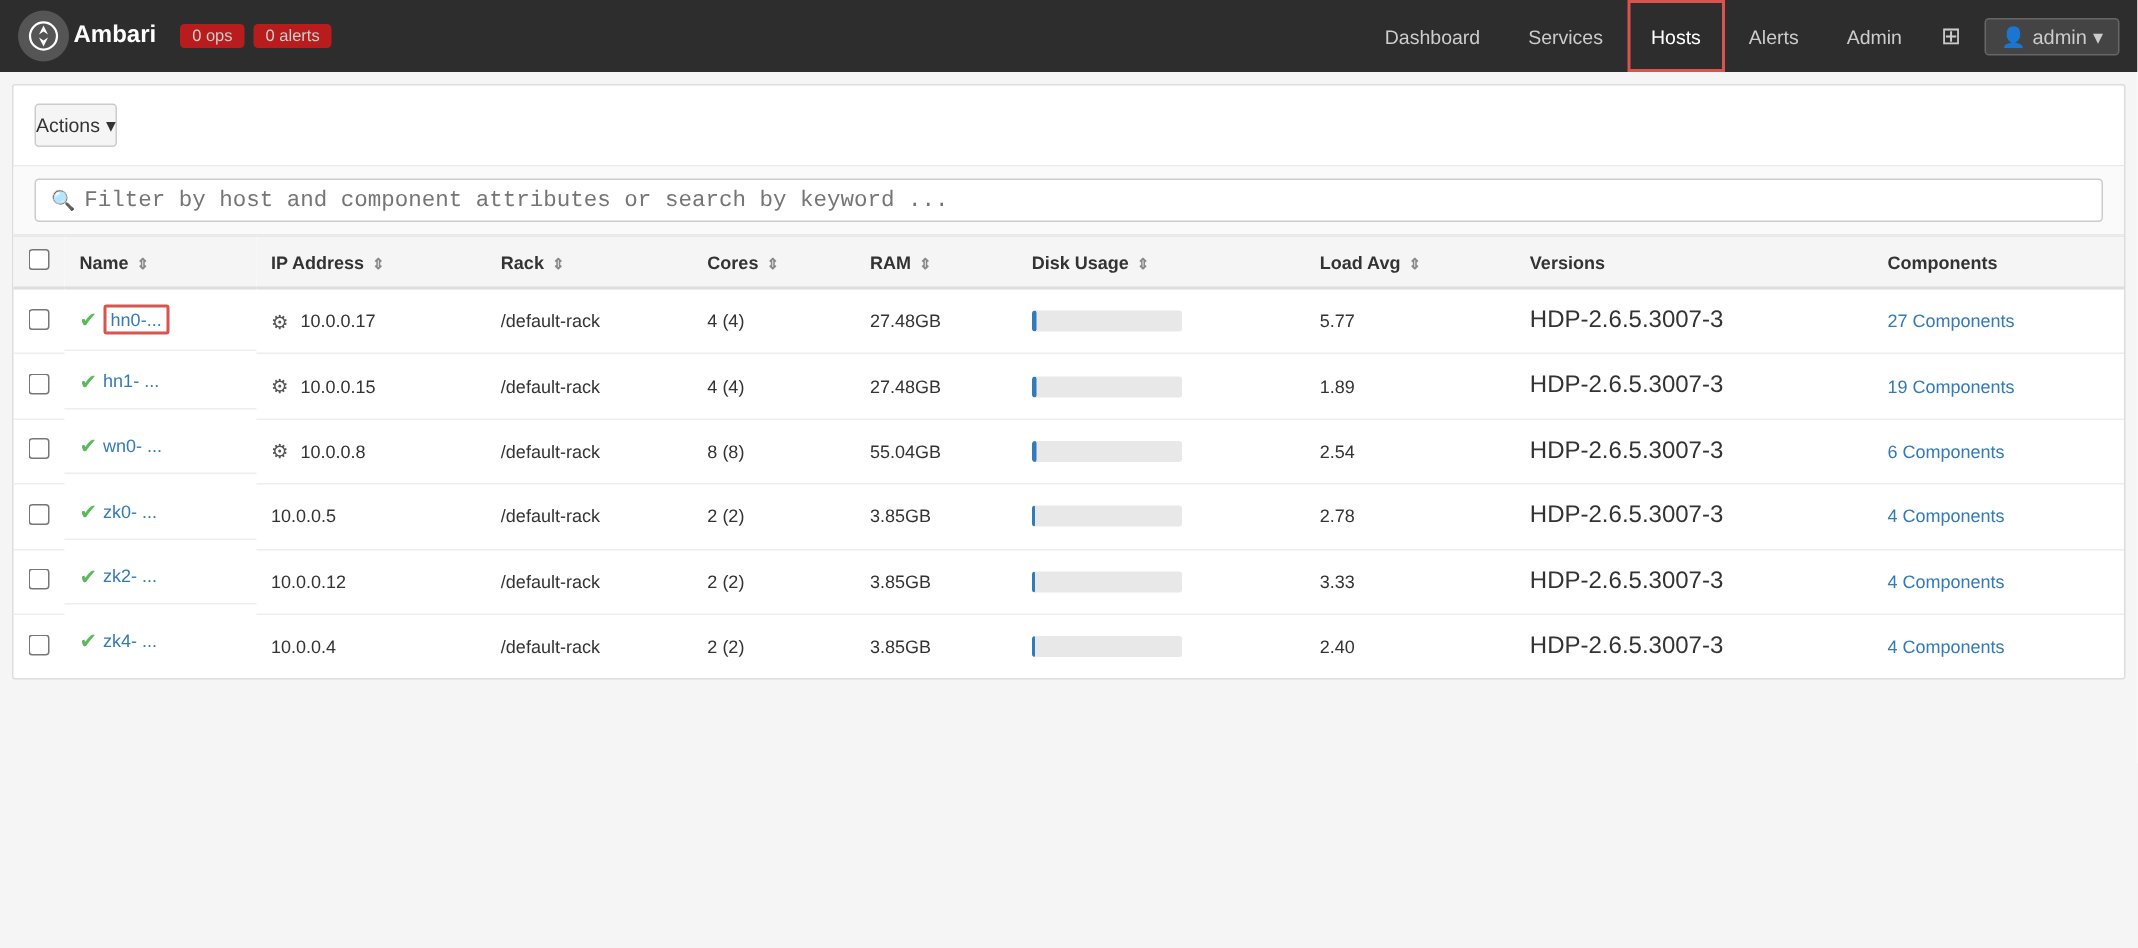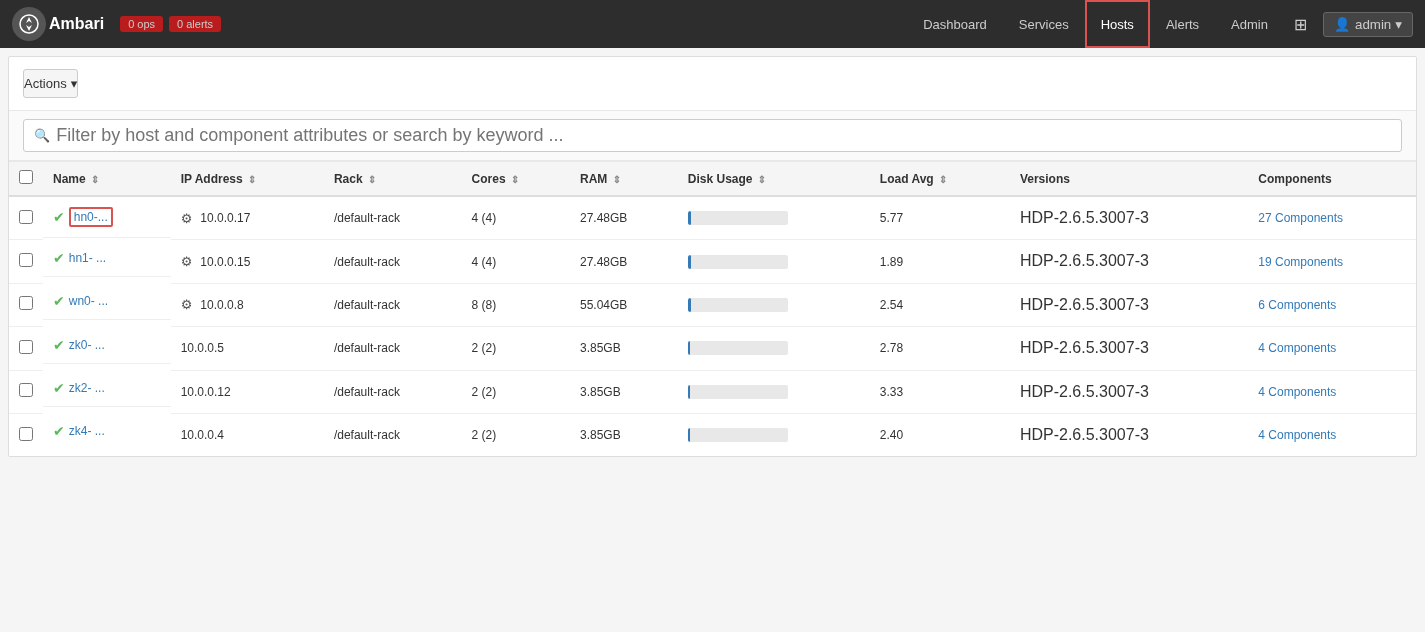--- a/index.html
+++ b/index.html
@@ -126,23 +126,24 @@
       gap: 6px;
       border: 1px solid #ccc;
       border-radius: 3px;
       padding: 5px 10px;
       background: #fff;
     }
     .filter-input-wrap input {
       border: none;
       outline: none;
       width: 100%;
-      font-size: 18px;
+      font-size: 15px;
       color: #999;
       background: transparent;
+      font-family: Liberation Mono, monospace;
     }
 
     
     .hosts-table {
       width: 100%;
       border-collapse: collapse;
     }
     .hosts-table th {
       background: #f5f5f5;
       border-bottom: 2px solid #ddd;

